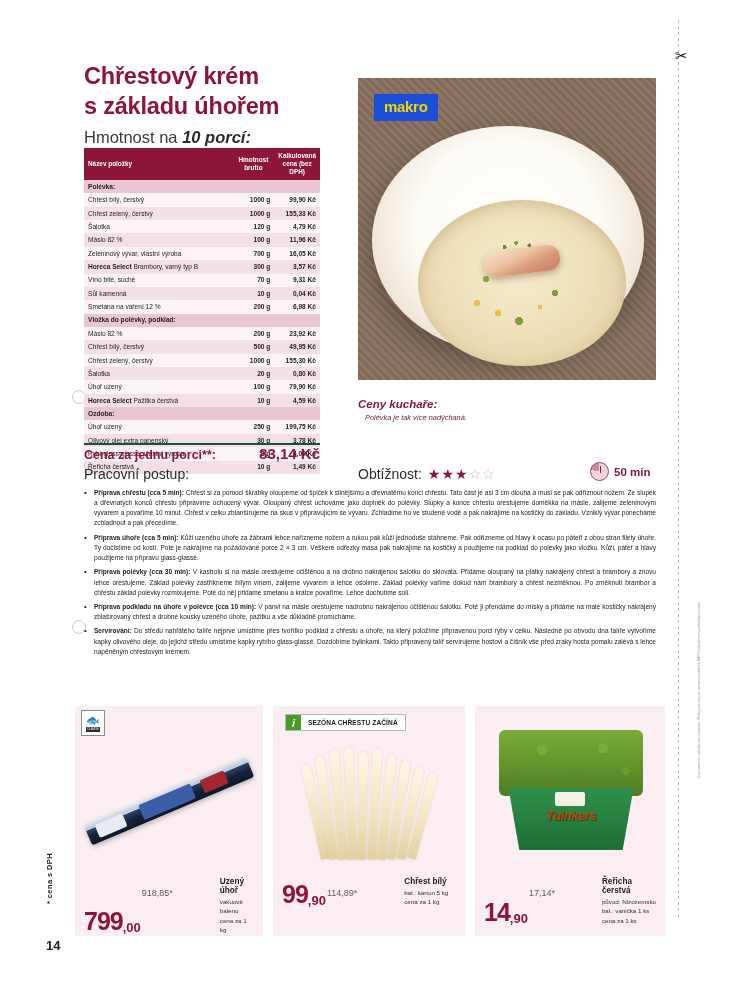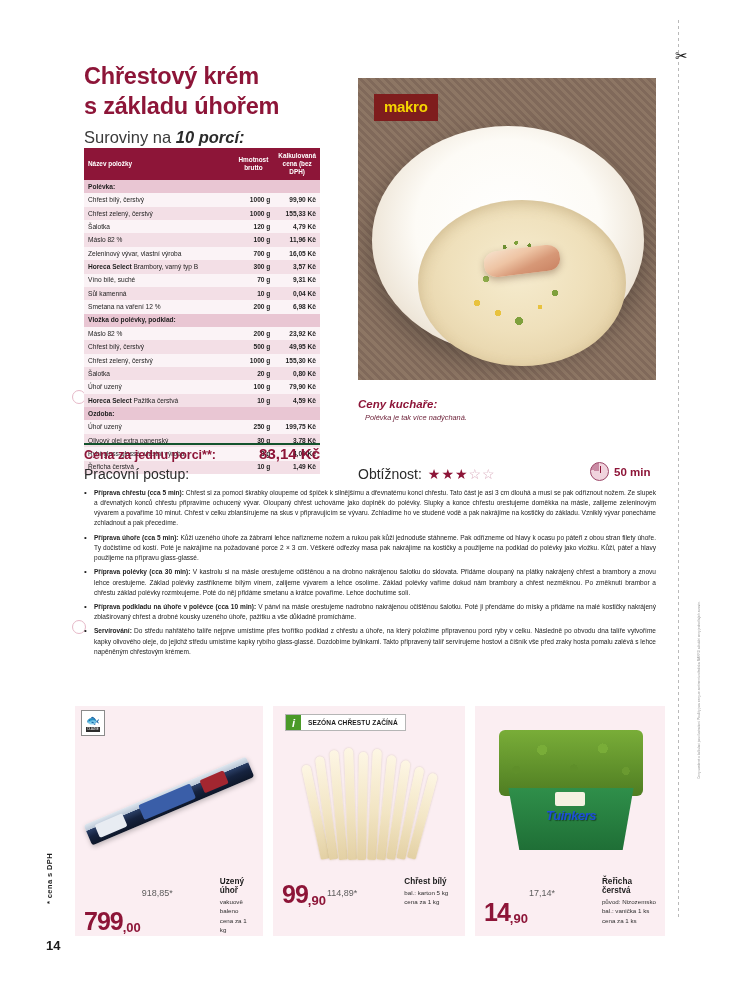--- a/index.html
+++ b/index.html
@@ -82,21 +82,21 @@
        radial-gradient(circle 3px at 72% 60%, #7fa03c 0 100%, transparent 100%),
        radial-gradient(circle 3px at 26% 46%, #8fae4c 0 100%, transparent 100%); }
   .fish { position:absolute; left:112px; top:122px; width:76px; height:26px; border-radius:13px/11px;
      background: linear-gradient(160deg,#f7e2cd 0%,#eec4a4 38%,#d79877 66%,#c98262 100%);
      box-shadow: 0 3px 7px rgba(90,50,30,.35); transform: rotate(-7deg); }
   .garnish { position:absolute; left:126px; top:112px; width:46px; height:14px;
      background: radial-gradient(circle 2px at 14% 50%,#6d8f32 0 100%,transparent 100%),
                  radial-gradient(circle 2px at 40% 30%,#7ea13c 0 100%,transparent 100%),
                  radial-gradient(circle 2px at 68% 60%,#6d8f32 0 100%,transparent 100%);
      transform: rotate(-7deg); }
-  .makro { position:absolute; left:16px; top:16px; background:#7f1d1d; padding:4px 10px 5px; }
+  .makro { position:absolute; left:16px; top:16px; background:#1d4ed8; padding:4px 10px 5px; }
   .makro span { color:#f5d400; font-size:15px; font-weight:bold; letter-spacing:-.3px; }
 
   
   .tips { position:absolute; left:358px; top:398px; width:300px; }
   .tips h3 { font-size:11.5px; color:#8d1538; font-style:italic; font-weight:bold; margin-bottom:3px; }
   .tips p { font-size:7.4px; color:#6d2239; font-style:italic; line-height:1.42; }
   .tips p span { display:block; padding-left:7px; }
 
   
   .proc-h { position:absolute; left:84px; top:466px; font-size:14px; color:#2b2b2b; }
@@ -159,21 +159,21 @@
         radial-gradient(circle 4px at 12% 60%, #5f8f2a 0 100%, transparent 100%),
         radial-gradient(circle 5px at 30% 30%, #79ad38 0 100%, transparent 100%),
         radial-gradient(circle 4px at 52% 58%, #5f8f2a 0 100%, transparent 100%),
         radial-gradient(circle 5px at 72% 28%, #79ad38 0 100%, transparent 100%),
         radial-gradient(circle 4px at 88% 62%, #6a9a30 0 100%, transparent 100%),
         linear-gradient(180deg,#79ad38 0%,#4f7d22 100%); }
   .cress .box { position:absolute; left:6px; top:58px; width:136px; height:62px;
       background: linear-gradient(180deg,#2f8f4a 0%,#1f6f36 100%);
       clip-path: polygon(4% 0,96% 0,88% 100%,12% 100%); }
   .cress .bname { position:absolute; left:0; top:78px; width:148px; text-align:center;
-      font-size:13px; font-weight:bold; color:#1d4ed8; font-style:italic; letter-spacing:-.5px;
+      font-size:13px; font-weight:bold; color:#c2410c; font-style:italic; letter-spacing:-.5px;
       text-shadow:1px 1px 1px rgba(0,0,0,.4); }
   .cress .blogo { position:absolute; left:58px; top:62px; width:30px; height:14px;
       background:#f5f1e2; border-radius:2px; }
 
   .infobar { position:absolute; left:12px; top:8px; height:17px; display:flex; align-items:stretch;
       background:#fff; border:1px solid #b5b5b5; }
   .infobar .i { width:15px; background:#4a9a28; color:#fff; font-weight:bold; font-size:11px;
       display:flex; align-items:center; justify-content:center; font-style:italic; }
   .infobar .txt { padding:0 7px; display:flex; align-items:center; font-size:6.6px;
       font-weight:bold; color:#1c1c1c; letter-spacing:.1px; }
@@ -212,21 +212,21 @@
   <div class="dot-l" style="left:72px; top:390px;"></div>
   <div class="dot-l" style="left:72px; top:620px;"></div>
 
   <div class="title">
     <h1>
       <span>Chřestový krém</span><br>
       <span>s základu úhořem</span>
     </h1>
   </div>
   <div class="subtitle">
-    <span>Suroviny na</span>
+    <span>Hmotnost na</span>
     <i>10 porcí:</i>
   </div>
 
   <table class="tbl">
     <thead>
       <tr>
         <th>Název položky</th>
         <th class="c2">Hmotnost brutto</th>
         <th class="c3">Kalkulovaná cena (bez DPH)</th>
       </tr>

